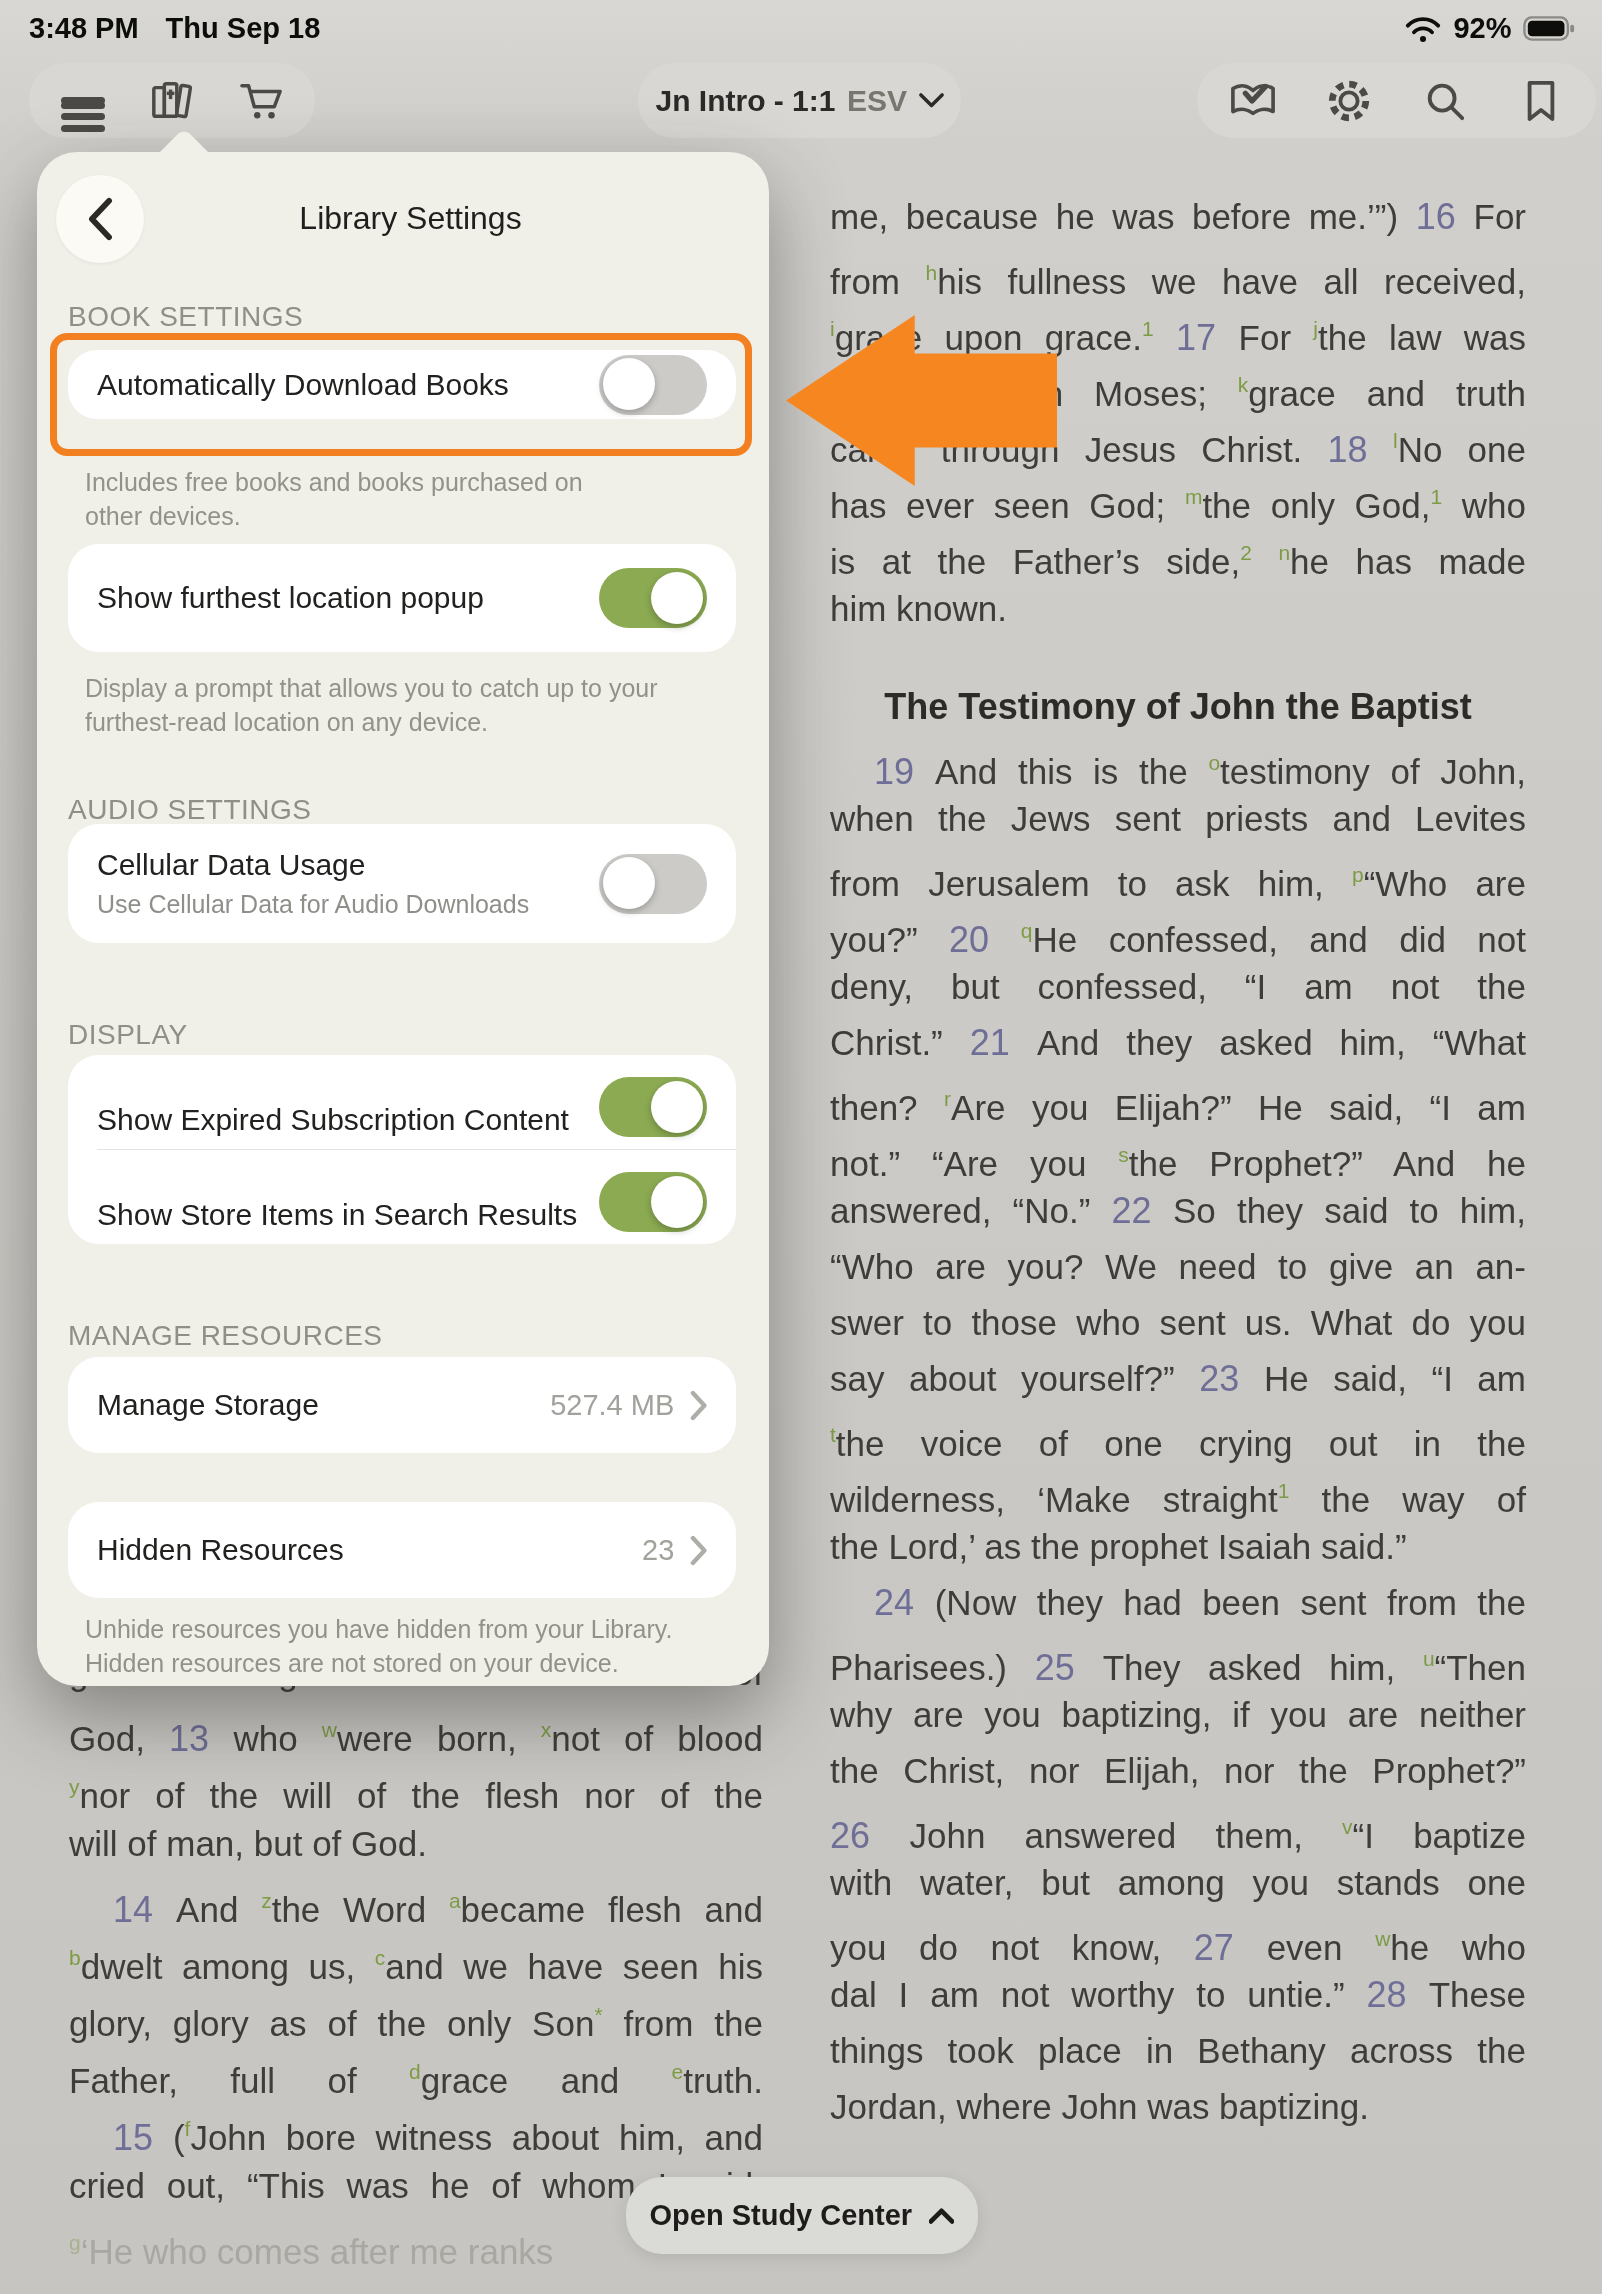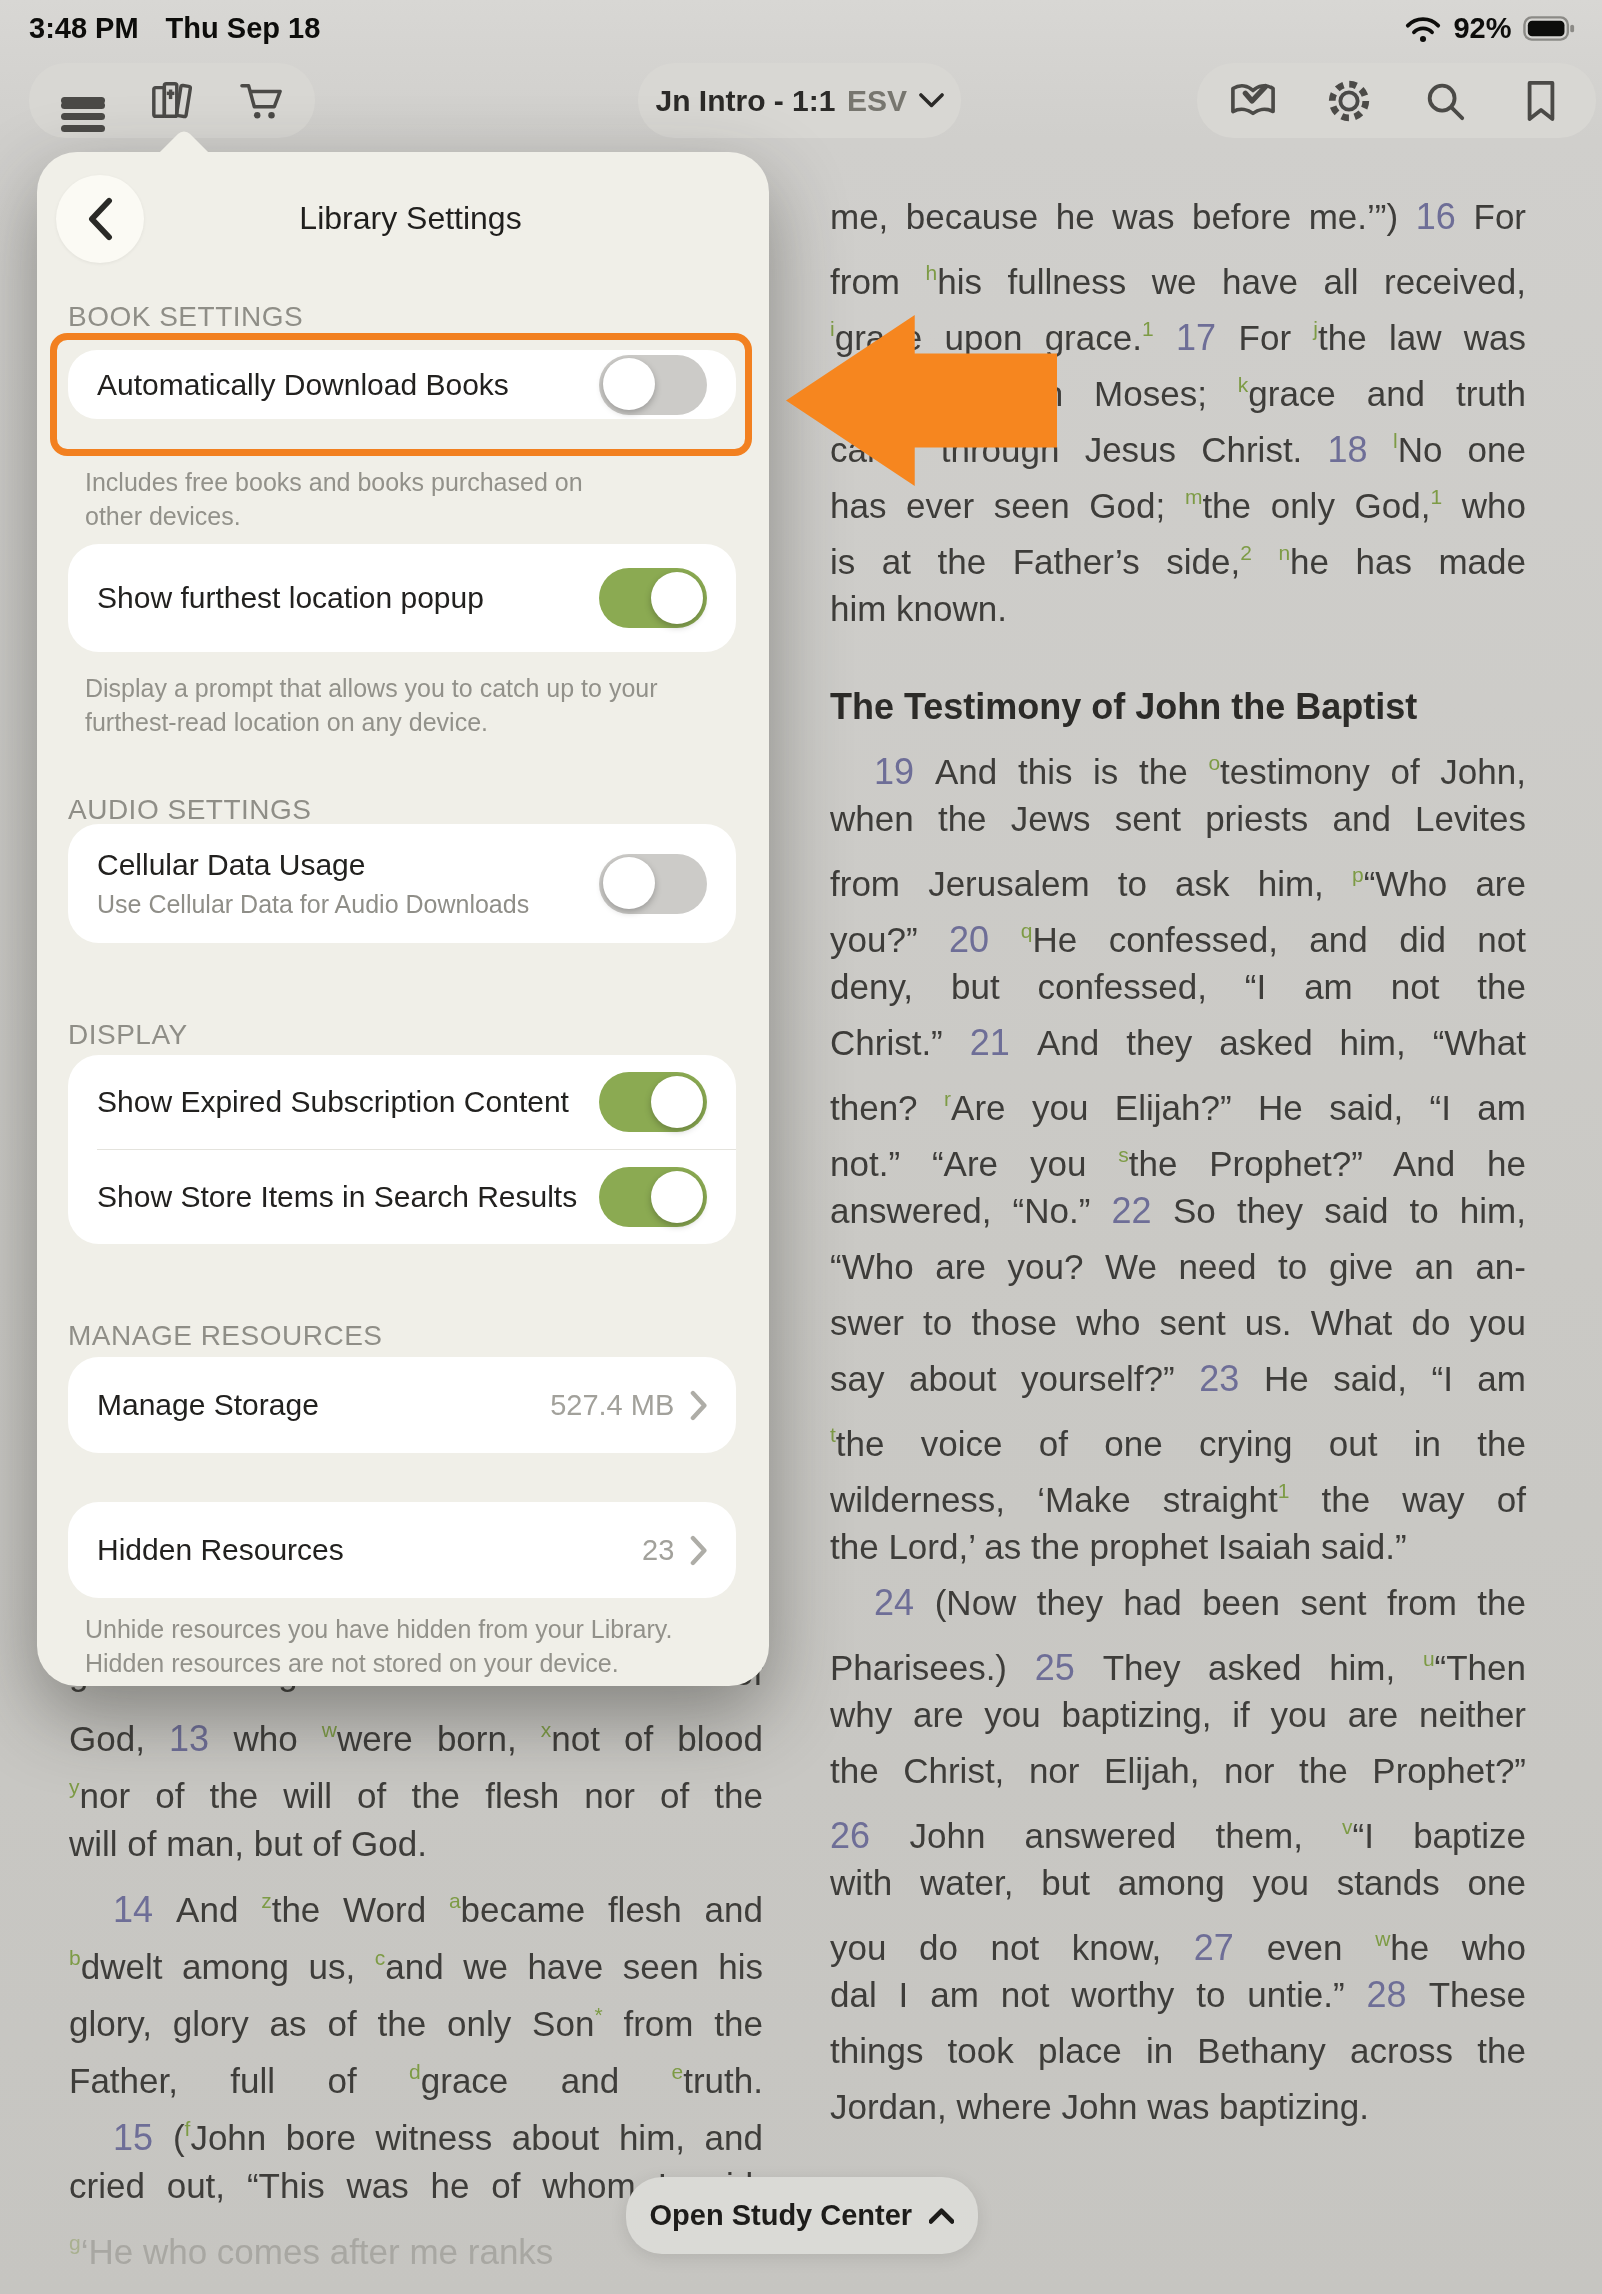--- a/index.html
+++ b/index.html
@@ -26,21 +26,21 @@
   .col-left{left:69px;top:1644px;width:694px;}
   .col-right{left:830px;top:189px;width:696px;}
   .bl{height:57px;line-height:57px;white-space:nowrap;overflow:visible;}
   .col-right .bl{height:56px;line-height:56px;}
   .bl.j{white-space:normal;text-align:justify;text-align-last:justify;}
   .bl.ind{padding-left:44px;}
   .bl.fade{color:#a8a7a2;}
   .bl.fade .xr{color:#a9b08f;}
   .vn{color:#6e6e97;font-size:36px;}
   .xr{color:#7d9b45;font-size:21px;vertical-align:14.4px;}
-  .rheading{margin-top:42px;height:56px;line-height:56px;font-weight:700;font-size:36px;color:#2c2b28;white-space:nowrap;}
+  .rheading{margin-top:42px;height:56px;line-height:56px;font-weight:700;font-size:36px;color:#2c2b28;white-space:nowrap;text-align:center;}
   
   .panel{position:absolute;left:37px;top:152px;width:732px;height:1534px;background:#f0efe8;border-radius:40px;
     box-shadow:0 29px 77px rgba(35,35,30,.42);z-index:10;}
   .panel-caret{position:absolute;top:-15.4px;left:125px;width:44px;height:44px;background:#f0efe8;border-radius:8.6px;transform:rotate(45deg);}
   .backbtn{position:absolute;left:19px;top:23px;width:88px;height:88px;border-radius:50%;background:#fbfaf4;
     display:flex;align-items:center;justify-content:center;cursor:pointer;box-shadow:0 1px 3.8px rgba(0,0,0,.06);}
   .ptitle{position:absolute;top:48px;left:0;right:0;text-align:center;font-size:32px;font-weight:500;color:#201f1d;padding-left:15px;}
   .shead{position:absolute;left:31px;font-size:28px;color:#8f8e87;letter-spacing:0.5px;}
   .card{position:absolute;left:31px;width:668px;background:#fff;border-radius:31px;display:flex;align-items:center;
     padding:0 29px;box-sizing:border-box;cursor:pointer;}
@@ -48,21 +48,21 @@
   .card .sub{font-size:25px;color:#8f8e88;margin-top:8.6px;}
   .hl{position:absolute;left:13.4px;top:181px;width:702px;height:123px;border:7.7px solid #f28020;border-radius:17.3px;box-sizing:border-box;}
   .caption{position:absolute;left:48px;font-size:25px;line-height:34px;color:#92918a;}
   .sw{width:108px;height:60px;border-radius:30px;position:relative;flex-shrink:0;margin-left:auto;cursor:pointer;}
   .sw .knob{position:absolute;top:3.8px;width:52px;height:52px;border-radius:50%;background:#fff;box-shadow:0 2.9px 7.7px rgba(0,0,0,.25);}
   .sw.off{background:#cccbc8;}
   .sw.off .knob{left:3.8px;}
   .sw.on{background:#8baa52;}
   .sw.on .knob{left:52px;}
   .tworow{flex-direction:column;align-items:stretch;padding:0;}
-  .tworow .row{display:flex;align-items:center;height:94px;padding:4px 29px;}
+  .tworow .row{display:flex;align-items:flex-end;height:94px;padding:12px 29px;}
   .tworow .divider{height:1px;background:#e4e3dd;margin-left:29px;}
   .value{margin-left:auto;font-size:29px;color:#a2a19b;display:flex;align-items:center;gap:15.4px;}
   
   .big-arrow{position:absolute;left:786px;top:315px;width:271px;height:171px;background:#f6861f;z-index:12;
     clip-path:polygon(0 50%,47.5% 0,47.5% 22.5%,100% 22.5%,100% 77.5%,47.5% 77.5%,47.5% 100%);}
   
   .footerbtn{position:absolute;left:626px;top:2177px;width:352px;height:77px;border-radius:36px;background:#dadad6;
     display:flex;align-items:center;justify-content:center;gap:17.3px;z-index:6;cursor:pointer;
     box-shadow:0 3.8px 17.3px rgba(0,0,0,.10);}
   .footerbtn span{font-size:29px;font-weight:600;color:#1d1c1a;}

